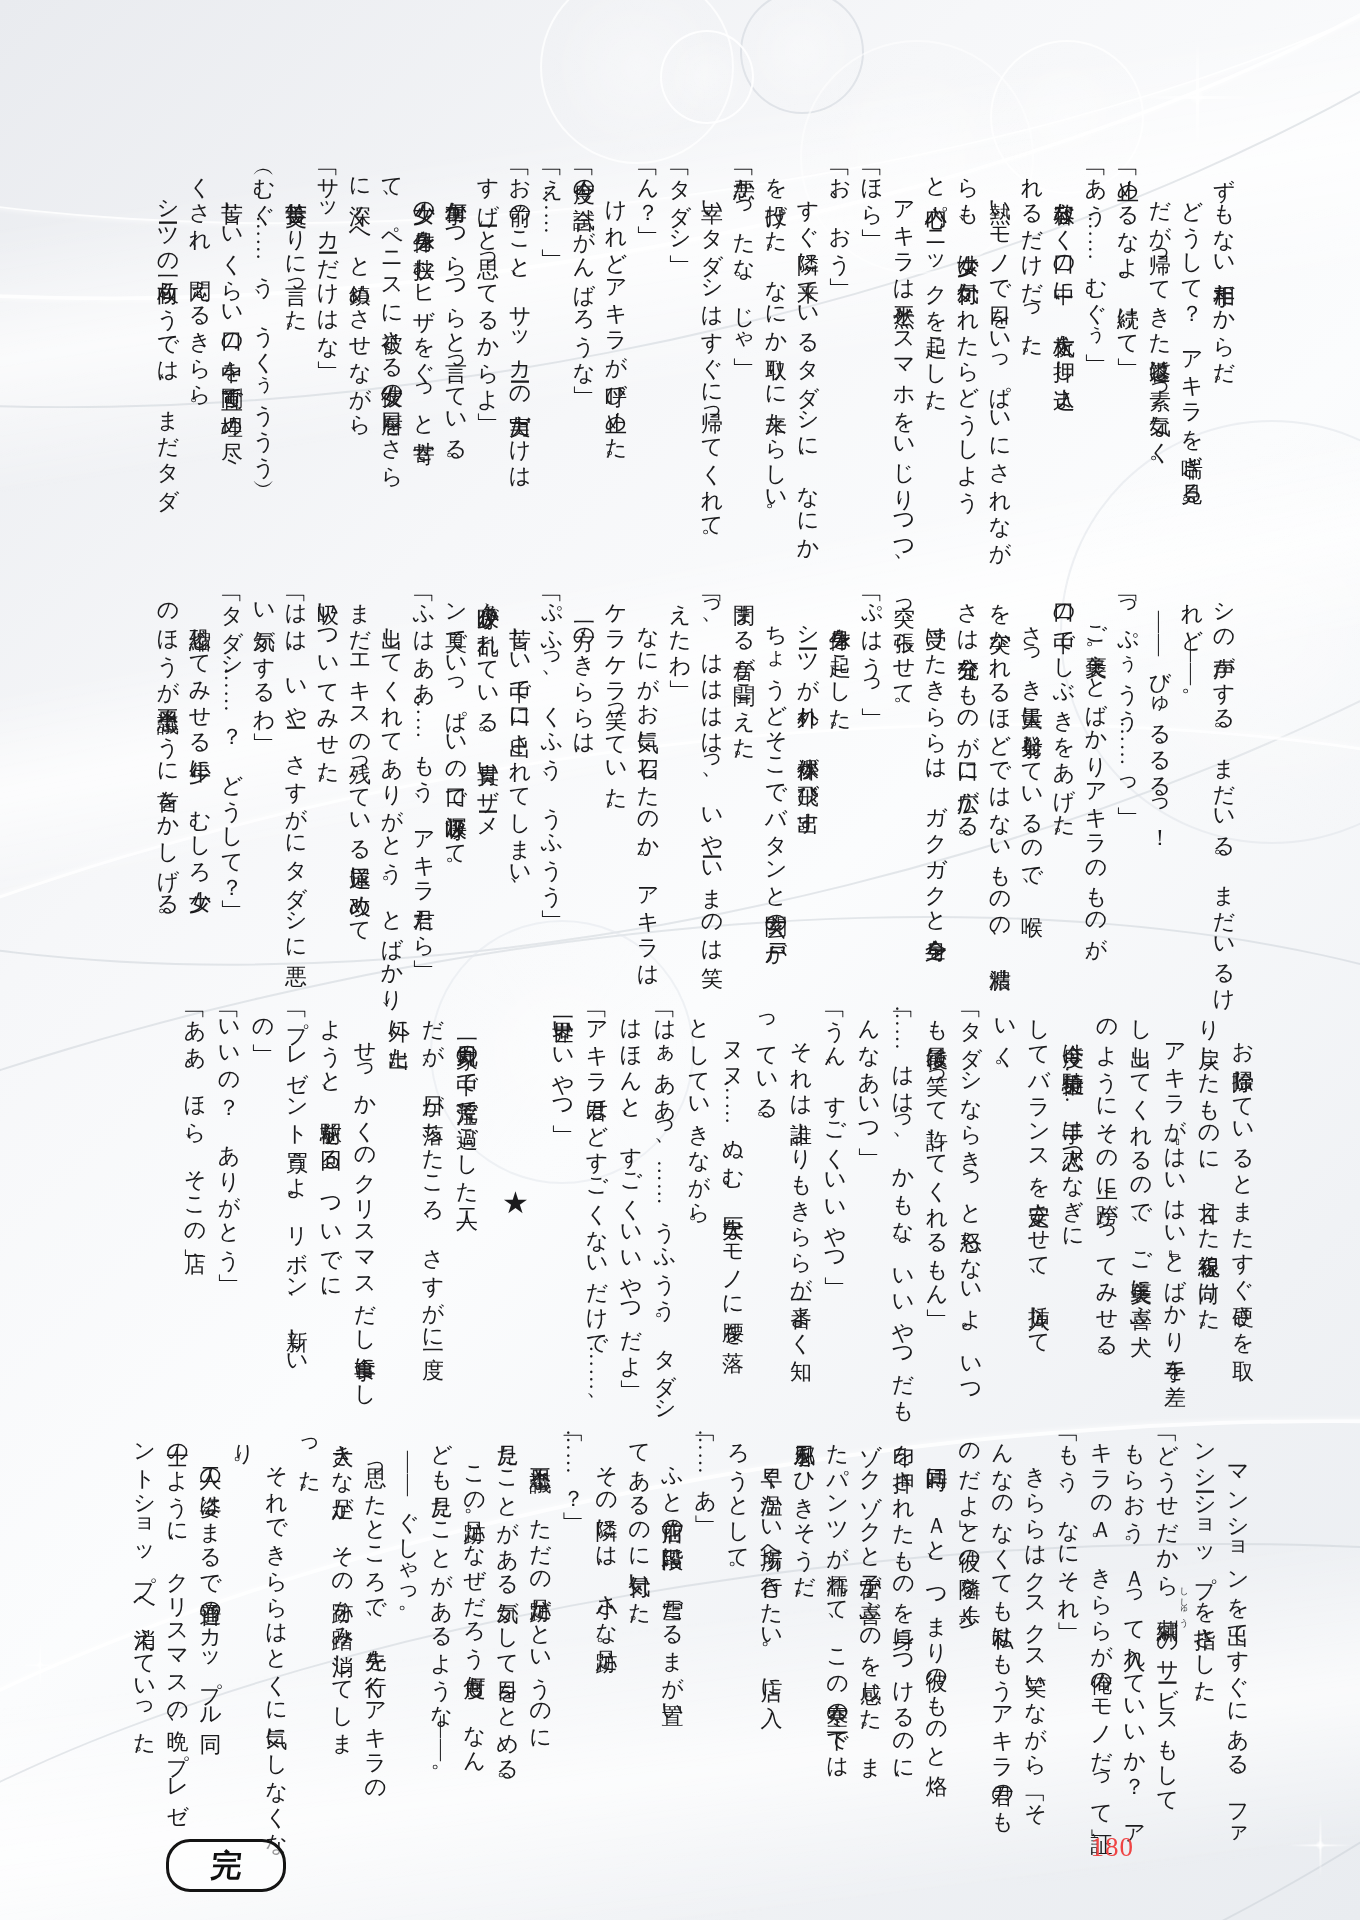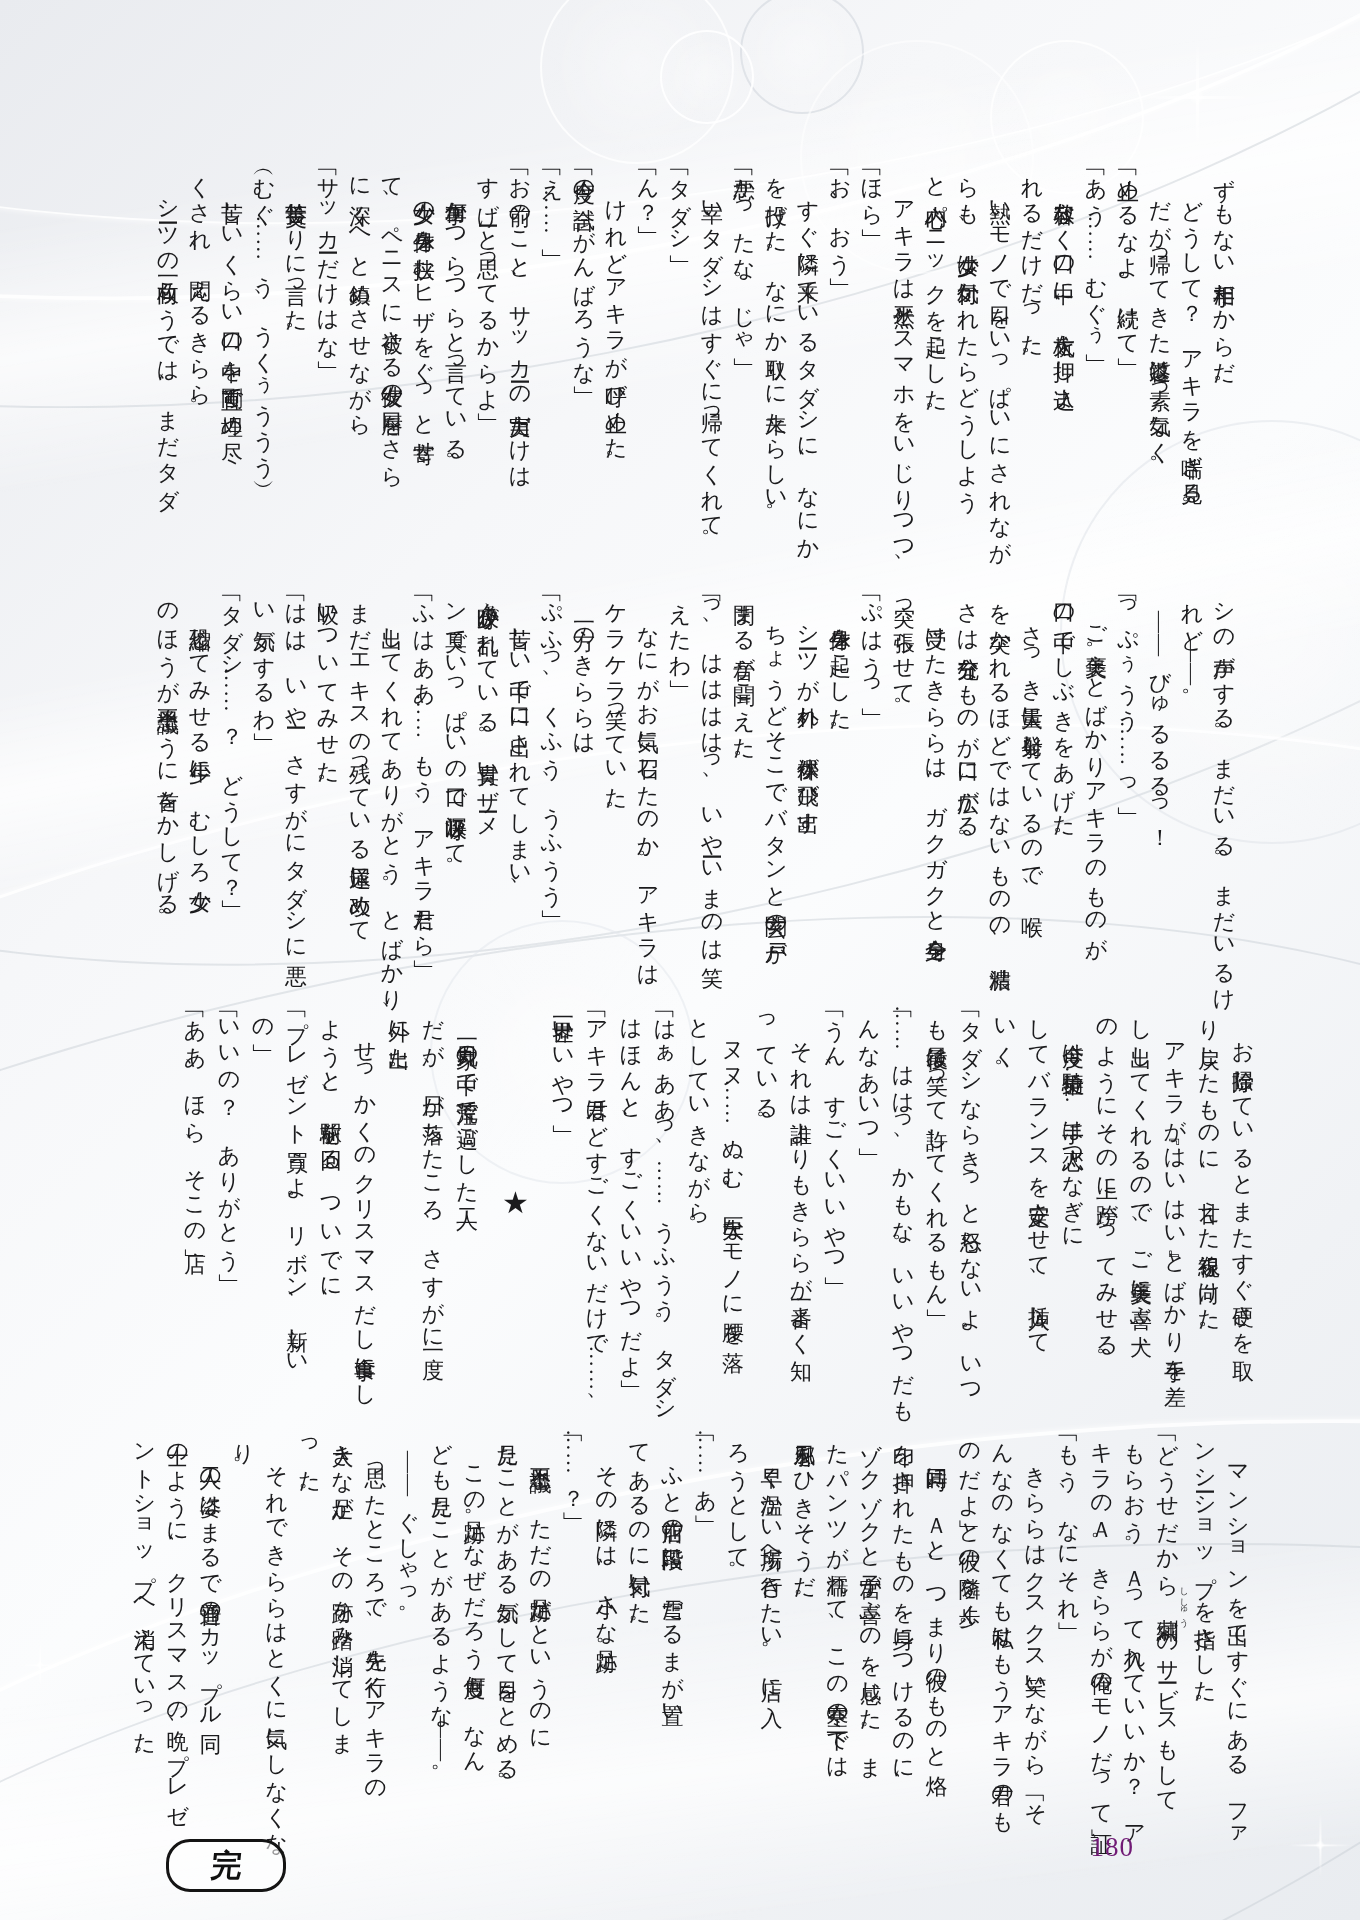--- a/index.html
+++ b/index.html
@@ -64,21 +64,21 @@
   rt{font-size:9px;letter-spacing:0;opacity:.9;}
   
   .end-box{
     position:absolute;left:166px;top:1839px;width:114px;height:47px;
     border:3.5px solid #141414;border-radius:24px;background:rgba(255,255,255,.55);
     display:flex;align-items:center;justify-content:center;
   }
   .end-box span{font-size:31px;font-weight:bold;color:#101010;transform:skewX(-6deg);}
   .pagenum{
     position:absolute;right:226px;top:1832px;
-    font-size:27px;color:#701a75;letter-spacing:1px;
+    font-size:27px;color:#ef4444;letter-spacing:1px;
     font-family:"Liberation Serif","DejaVu Serif",serif;
   }
 </style>
 </head>
 <body>
 
 <div class="page">
 
   <div class="decor">
     <div class="band-glow g1"></div>

